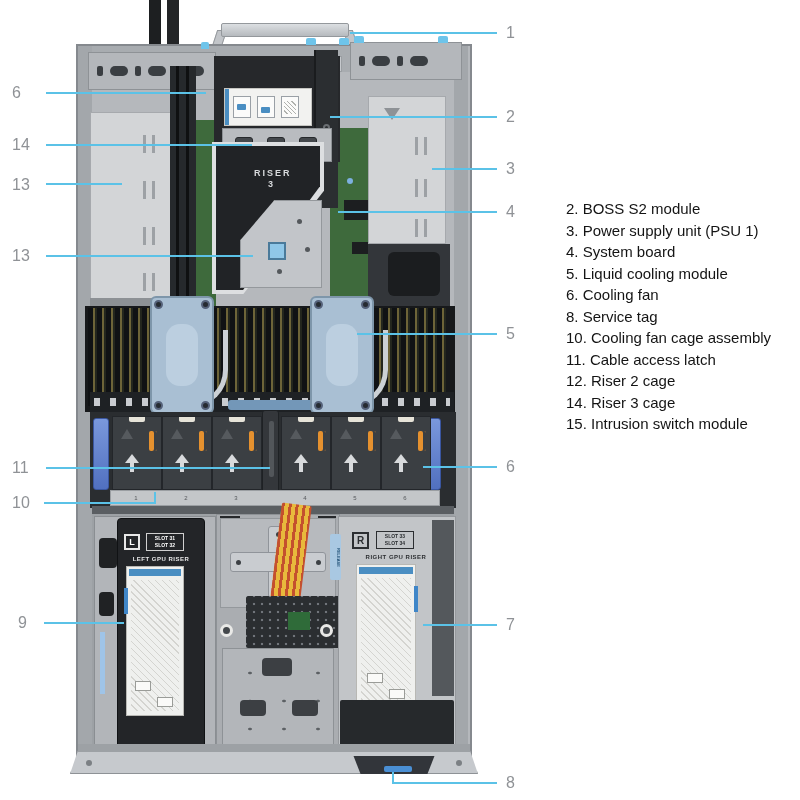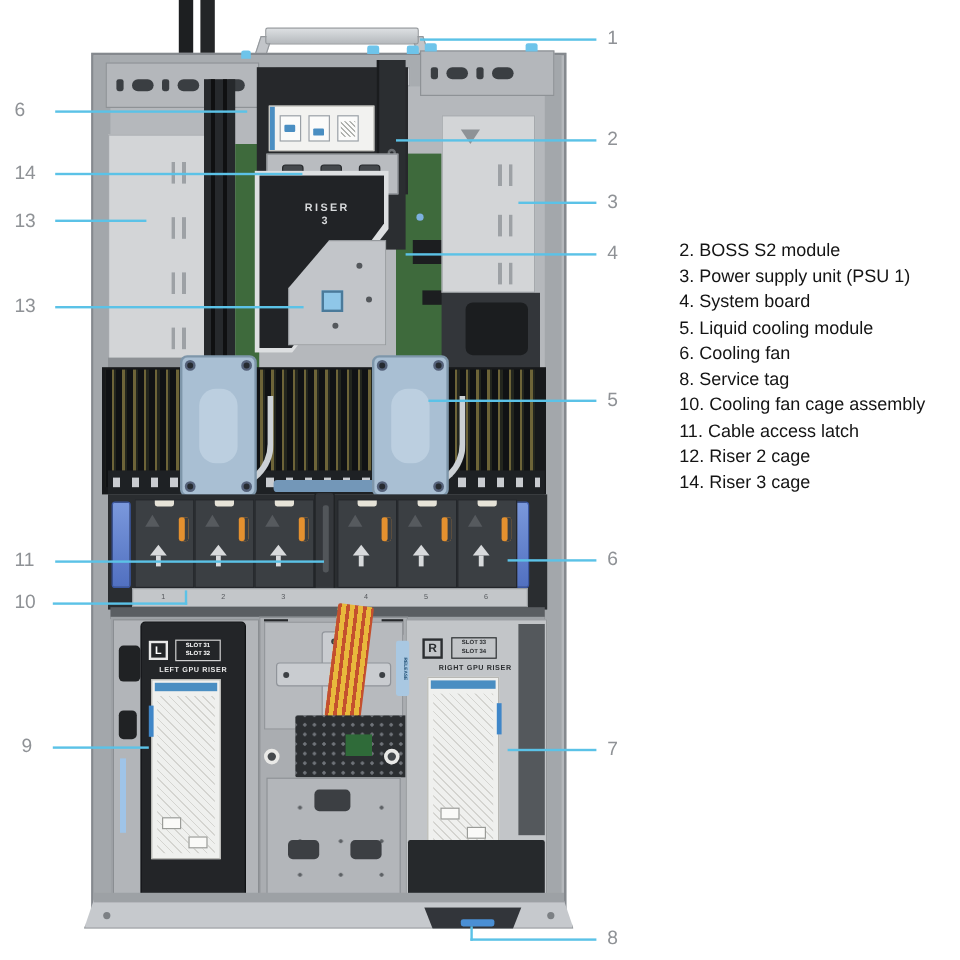--- a/index.html
+++ b/index.html
@@ -457,15 +457,16 @@
     <div class="legend-item">2. BOSS S2 module</div>
     <div class="legend-item">3. Power supply unit (PSU 1)</div>
     <div class="legend-item">4. System board</div>
     <div class="legend-item">5. Liquid cooling module</div>
     <div class="legend-item">6. Cooling fan</div>
     <div class="legend-item">8. Service tag</div>
     <div class="legend-item">10. Cooling fan cage assembly</div>
     <div class="legend-item">11. Cable access latch</div>
     <div class="legend-item">12. Riser 2 cage</div>
     <div class="legend-item">14. Riser 3 cage</div>
+    <div class="legend-item">15. Intrusion switch module</div>
   </div>
 
 </div>
 
 </body></html>

